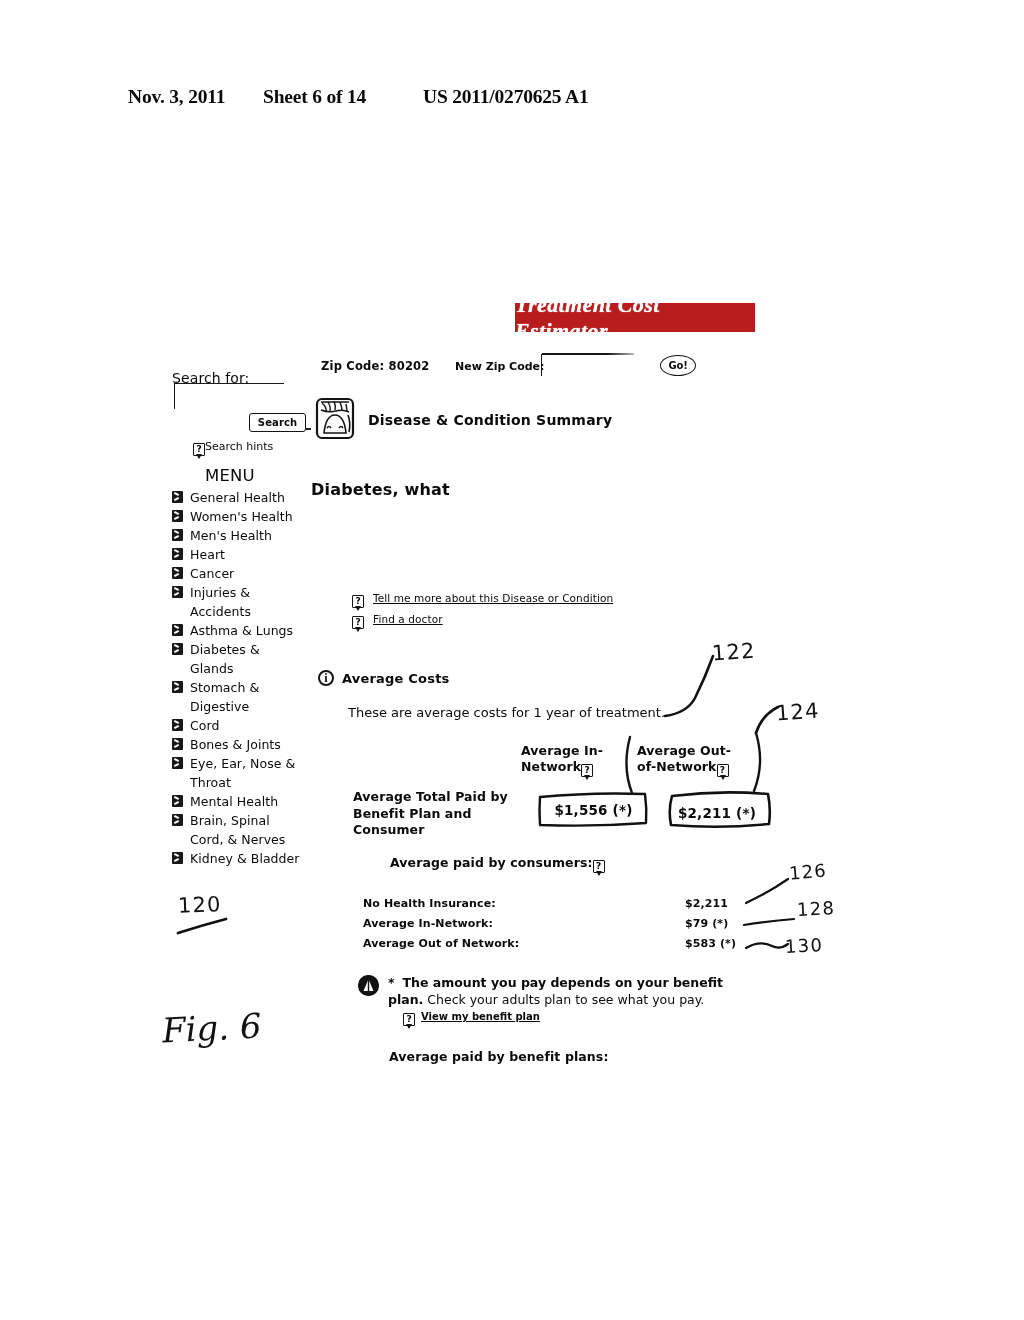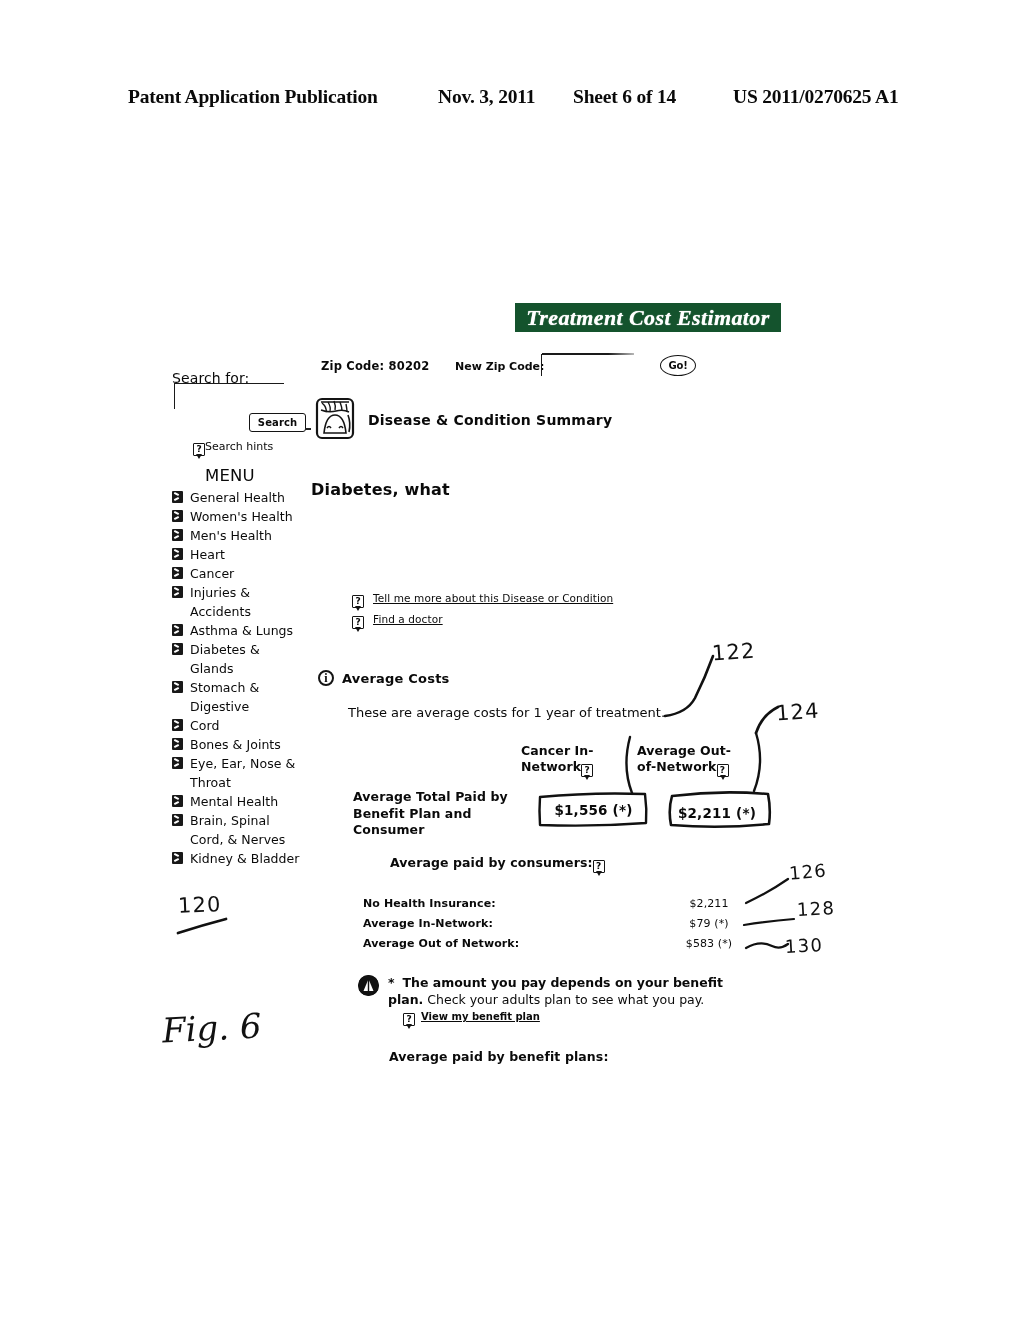--- a/index.html
+++ b/index.html
@@ -39,22 +39,22 @@
   .fig {
     position: absolute;
     left: 0; top: 0;
     width: 1024px; height: 1320px;
   }
 
   
   .banner {
     position: absolute;
     left: 515px; top: 303px;
-    width: 266px; height: 29px;
-    background: #14532d;
+    width: 240px; height: 29px;
+    background: #b91c1c;
     color: #ffffff;
     font-family: "Liberation Serif", serif;
     font-style: italic;
     font-weight: bold;
     font-size: 22px;
     letter-spacing: 0.4px;
     display: flex;
     align-items: center;
     justify-content: center;
     text-shadow: 0 0 1px #fff;
@@ -272,21 +272,21 @@
   .paid-consumers { left: 390px; top: 855px; font-size: 12.5px; font-weight: bold; letter-spacing: .1px;}
 
   .cons-rows { position: absolute; left: 363px; top: 897px; width: 400px; }
   .cons-row {
     position: relative;
     height: 20px;
     font-size: 11px;
     letter-spacing: .1px;
   }
   .cons-row .cr-label { position: absolute; left: 0; font-weight: bold; }
-  .cons-row .cr-value { position: absolute; left: 311px; width: 70px; text-align: center; font-weight: normal;}
+  .cons-row .cr-value { position: absolute; left: 322px; width: 70px; text-align: left; font-weight: bold;}
 
   
   .warn-icon {
     position: absolute;
     left: 358px; top: 975px;
     width: 21px; height: 21px;
     border-radius: 50%;
     background: #111;
   }
   .warn-note {
@@ -326,21 +326,20 @@
     transform: rotate(-3deg);
     letter-spacing: 0px;
   }
 
   .ink { position: absolute; left:0; top:0; width: 1024px; height: 1320px; pointer-events: none; }
 </style>
 </head>
 <body>
 
 <div class="pat-header">
-  <span class="h-pub">Patent Application Publication</span>
   <span class="h-date">Nov. 3, 2011</span>
   <span class="h-sheet">Sheet 6 of 14</span>
   <span class="h-num">US 2011/0270625 A1</span>
 </div>
 
 <div class="fig">
 
   <div class="banner">Treatment Cost Estimator</div>
 
   <div class="abs zip-code">Zip Code: 80202</div>
@@ -442,21 +441,21 @@
   </div>
   <div class="link-row link-2">
     <span class="q-icon">?</span><span class="lk">Find a doctor</span>
   </div>
 
   <div class="i-icon">i</div>
   <div class="abs avg-costs-h">Average Costs</div>
   <div class="abs avg-costs-sub">These are average costs for 1 year of treatment.</div>
 
   <div class="col-head ch-in">
-    <span>Cancer In-Network</span><span class="q-icon">?</span>
+    <span>Average In-Network</span><span class="q-icon">?</span>
   </div>
   <div class="col-head ch-out">
     <span>Average Out-of-Network</span><span class="q-icon">?</span>
   </div>
 
   <div class="row-label">Average Total Paid by Benefit Plan and Consumer</div>
 
   <div class="cost-box cost-in">$1,556  (*)</div>
   <div class="cost-box cost-out">$2,211  (*)</div>
 

